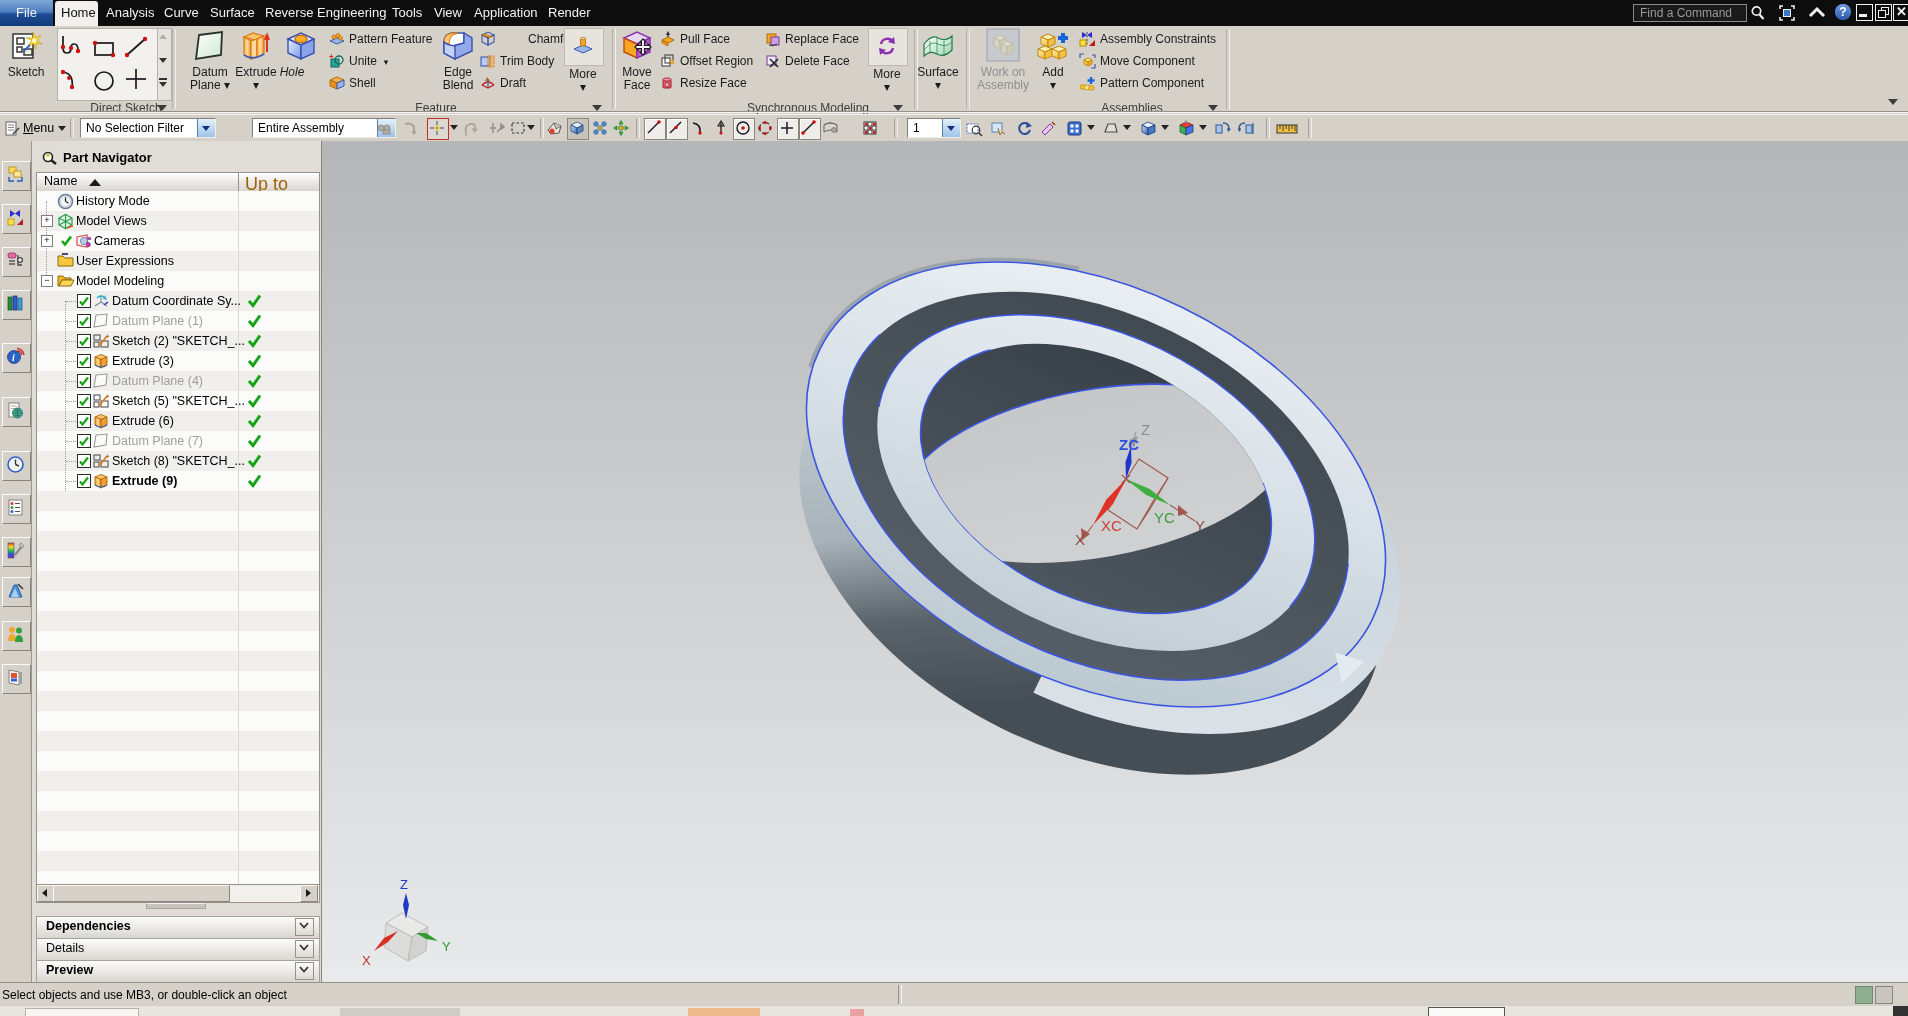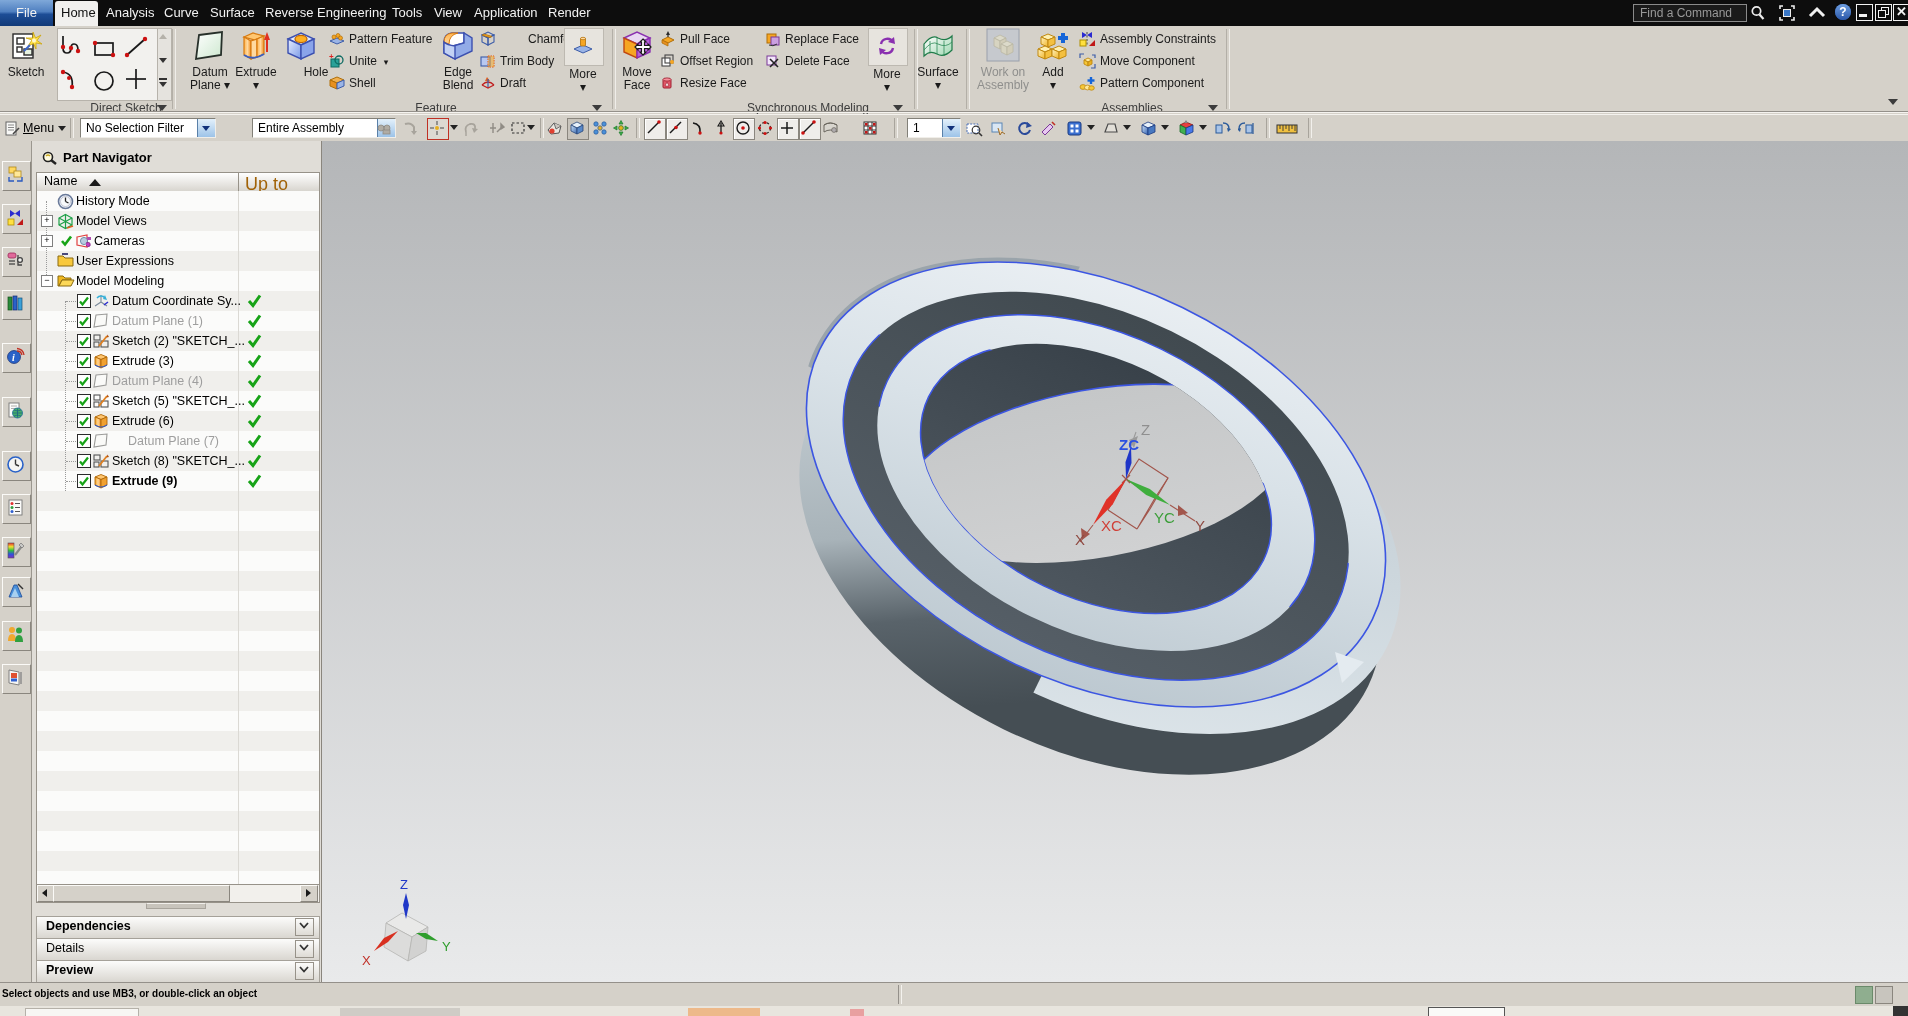--- a/index.html
+++ b/index.html
@@ -172,21 +172,21 @@
           <clipPath id="cpHoleStroke" clipPathUnits="userSpaceOnUse">
             <rect x="-300" y="-150" width="600" height="165"></rect>
             <rect x="-300" y="-150" width="175" height="300"></rect>
           </clipPath>
 </defs>
 <polygon points="4,9 17,3 30,9 17,15" fill="#dfe8fd" stroke="#3c50b0" stroke-width="1.4"></polygon>
 <polygon points="4,9 4,23 17,29 17,15" fill="url(#hg1)" stroke="#3c50b0" stroke-width="1.4"></polygon>
 <polygon points="30,9 30,23 17,29 17,15" fill="#8aa4ea" stroke="#3c50b0" stroke-width="1.4"></polygon>
 <ellipse cx="17" cy="9" rx="6" ry="3.6" fill="#ffb020" stroke="#c06800" stroke-width="1.3"></ellipse>
       </svg></div>
-<div class="rlbl" style="left:288px;top:40px;width:56px;">Hole</div>
+<div class="rlbl" style="left:264px;top:40px;width:56px;font-style:italic;">Hole</div>
 <div class="abs" style="left:329px;top:5px;"><svg width="16" height="16" viewBox="0 0 16 16">
         <polygon points="1,10 8,7 15,10 8,13" fill="#9ab4e6" stroke="#3c5ca8" stroke-width="1"></polygon>
         <circle cx="5" cy="6" r="2" fill="#f6a623" stroke="#b06e08" stroke-width="0.7"></circle>
         <circle cx="9" cy="4.5" r="2" fill="#f6a623" stroke="#b06e08" stroke-width="0.7"></circle>
         <circle cx="11.5" cy="7" r="2" fill="#f6a623" stroke="#b06e08" stroke-width="0.7"></circle>
       </svg></div>
     <div class="srow" style="left:349px;top:6px;">Pattern Feature</div>
 <div class="abs" style="left:329px;top:27px;"><svg width="16" height="16" viewBox="0 0 16 16">
         <text x="0" y="6" font-size="8" fill="#d22" font-weight="bold">+</text>
         <rect x="2" y="6" width="8" height="8" fill="#2aa198" stroke="#0c6b62" stroke-width="1"></rect>
@@ -949,21 +949,21 @@
       </svg></div>
 <div class="abs" style="left:34px;top:300px;width:10px;height:1px;border-top:1px dotted #9a9a9a;"></div>
 <div class="cbx" style="left:45px;top:293px;">
       <div class="abs" style="left:0px;top:-1px;"><svg width="12" height="12" viewBox="0 0 12 12">
           <path d="M2 5.5 L4.5 8.5 L10 1.5" fill="none" stroke="#17a317" stroke-width="2.2"></path>
         </svg></div>
     </div>
 <div class="abs" style="left:61px;top:292px;"><svg width="16" height="15" viewBox="0 0 16 15">
         <polygon points="3,2 14,1 13,12 1,14" fill="#fafaf8" stroke="#9a9a98" stroke-width="1.1"></polygon>
       </svg></div>
-<div class="ttxt tgrey" style="left:96px;top:293px;">Datum Plane (7)</div>
+<div class="ttxt tgrey" style="left:80px;top:293px;">Datum Plane (7)</div>
 <div class="abs" style="left:215px;top:293px;"><svg width="15" height="14" viewBox="0 0 15 14">
         <path d="M2 7 L6 11.5 L13 1.5" fill="none" stroke="#17a317" stroke-width="3"></path>
       </svg></div>
 <div class="abs" style="left:34px;top:320px;width:10px;height:1px;border-top:1px dotted #9a9a9a;"></div>
 <div class="cbx" style="left:45px;top:313px;">
       <div class="abs" style="left:0px;top:-1px;"><svg width="12" height="12" viewBox="0 0 12 12">
           <path d="M2 5.5 L4.5 8.5 L10 1.5" fill="none" stroke="#17a317" stroke-width="2.2"></path>
         </svg></div>
     </div>
 <div class="abs" style="left:61px;top:312px;"><svg width="17" height="16" viewBox="0 0 17 16">
@@ -1132,21 +1132,21 @@
  <polygon points="84,778 81,764 84,752 87,764" fill="#2038c8"></polygon>
  <polygon points="76,790 62,797 52,810 66,801" fill="#d83020"></polygon>
  <polygon points="94,792 104,792 116,800 104,798" fill="#2f9e2d"></polygon>
  <text x="78" y="748" font-size="13" fill="#2038c8" font-family="Liberation Sans">Z</text>
  <text x="40" y="824" font-size="13" fill="#c03028" font-family="Liberation Sans">X</text>
  <text x="120" y="810" font-size="13" fill="#2f9e2d" font-family="Liberation Sans">Y</text>
 </g>
 </svg>
 </div>
 <div id="statusbar">
-<div class="abs" style="left:2px;top:5px;font-size:10px;font-weight:bold;color:#000;">Select objects and use MB3, or double-click an object</div>
+<div class="abs" style="left:2px;top:5px;font-size:12px;font-weight:normal;color:#000;">Select objects and use MB3, or double-click an object</div>
 <div class="abs" style="left:898px;top:2px;width:2px;height:19px;border-left:1px solid #94908a;border-right:1px solid #f4f2ee;"></div>
 <div class="abs" style="left:1855px;top:3px;width:16px;height:16px;background:#8fae8f;border:1px solid #6a8a6a;"></div>
 <div class="abs" style="left:1875px;top:3px;width:16px;height:16px;background:#c8c5be;border:1px solid #8a867e;"></div>
 </div>
 <div id="sliver">
 <div class="abs" style="left:25px;top:2px;width:112px;height:8px;background:#f7f6f3;border:1px solid #b5b1a9;border-bottom:none;"></div>
 <div class="abs" style="left:340px;top:2px;width:120px;height:8px;background:#cfccc6;"></div>
 <div class="abs" style="left:688px;top:2px;width:72px;height:8px;background:#edb98a;"></div>
 <div class="abs" style="left:850px;top:3px;width:14px;height:7px;background:#e8a0a0;"></div>
 <div class="abs" style="left:1428px;top:1px;width:75px;height:9px;background:#fafaf8;border:1px solid #555;border-bottom:none;"></div>

